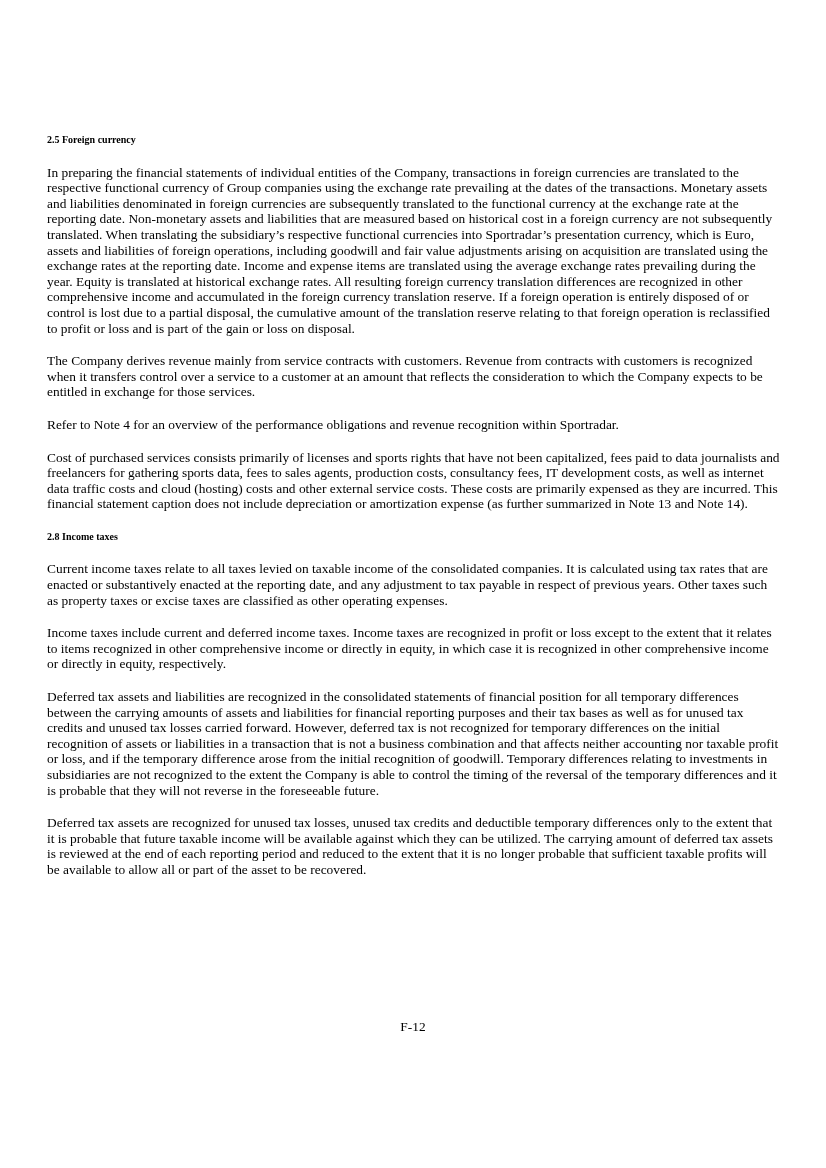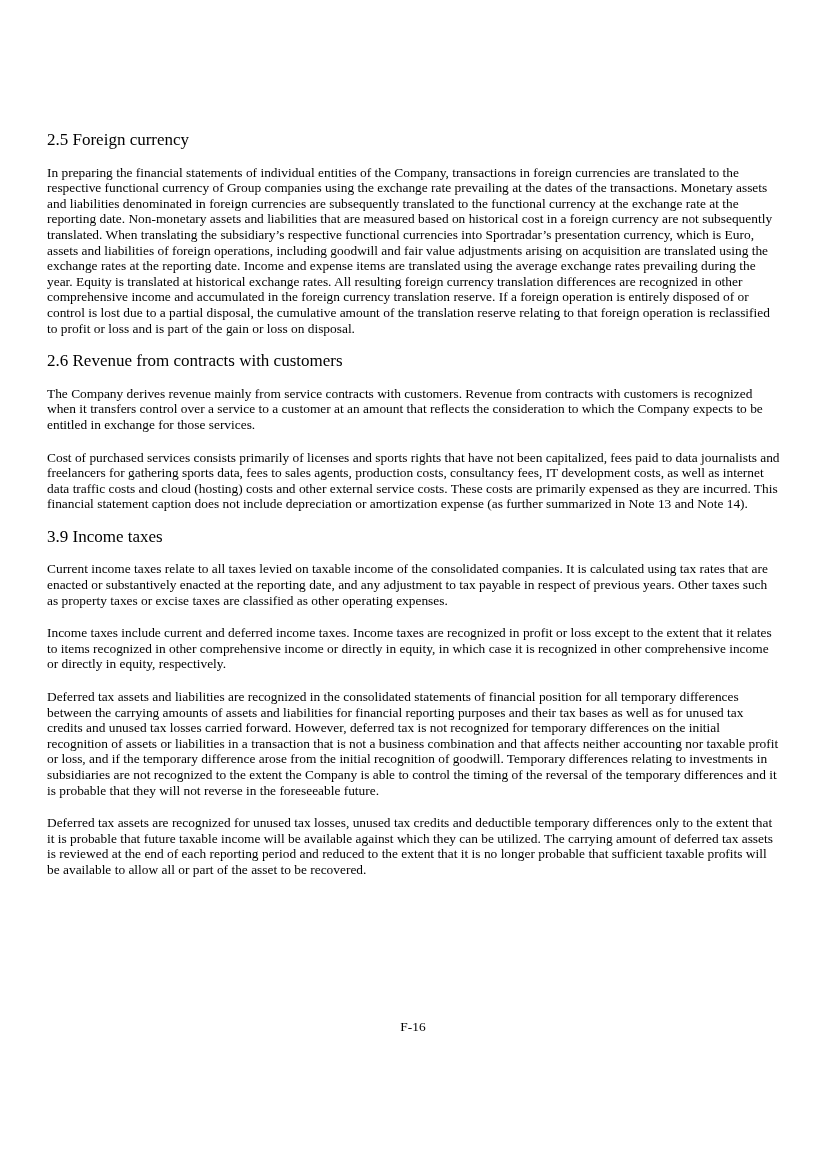--- a/index.html
+++ b/index.html
@@ -23,23 +23,23 @@
   .content {
     position: absolute;
     left: 47px;
     top: 132px;
     width: 734px;
     font-size: 13.4px;
     line-height: 15.6px;
     text-align: left;
   }
   .heading {
-    font-size: 17px;
+    font-size: 10px;
     line-height: 15.6px;
-    font-weight: normal;
+    font-weight: bold;
     margin: 0 0 17px 0;
   }
   .para {
     margin: 16px 0 17px 0;
   }
   .footer {
     position: absolute;
     left: 0;
     top: 1019px;
     width: 826px;
@@ -53,34 +53,34 @@
 
 <div class="page">
   <main class="content">
 
     <section>
       <h2 class="heading">2.5 Foreign currency</h2>
       <p class="para">In preparing the financial statements of individual entities of the Company, transactions in foreign currencies are translated to the respective functional currency of Group companies using the exchange rate prevailing at the dates of the transactions. Monetary assets and liabilities denominated in foreign currencies are subsequently translated to the functional currency at the exchange rate at the reporting date. Non-monetary assets and liabilities that are measured based on historical cost in a foreign currency are not subsequently translated. When translating the subsidiary’s respective functional currencies into Sportradar’s presentation currency, which is Euro, assets and liabilities of foreign operations, including goodwill and fair value adjustments arising on acquisition are translated using the exchange rates at the reporting date. Income and expense items are translated using the average exchange rates prevailing during the year. Equity is translated at historical exchange rates. All resulting foreign currency translation differences are recognized in other comprehensive income and accumulated in the foreign currency translation reserve. If a foreign operation is entirely disposed of or control is lost due to a partial disposal, the cumulative amount of the translation reserve relating to that foreign operation is reclassified to profit or loss and is part of the gain or loss on disposal.</p>
     </section>
 
     <section>
-      <h2 class="heading">2.6 Revenue from contracts with customers</h2>
       <p class="para">The Company derives revenue mainly from service contracts with customers. Revenue from contracts with customers is recognized when it transfers control over a service to a customer at an amount that reflects the consideration to which the Company expects to be entitled in exchange for those services.</p>
+      <p class="para">Refer to Note 4 for an overview of the performance obligations and revenue recognition within Sportradar.</p>
     </section>
 
     <section>
       <p class="para">Cost of purchased services consists primarily of licenses and sports rights that have not been capitalized, fees paid to data journalists and freelancers for gathering sports data, fees to sales agents, production costs, consultancy fees, IT development costs, as well as internet data traffic costs and cloud (hosting) costs and other external service costs. These costs are primarily expensed as they are incurred. This financial statement caption does not include depreciation or amortization expense (as further summarized in Note 13 and Note 14).</p>
     </section>
 
     <section>
-      <h2 class="heading">3.9 Income taxes</h2>
+      <h2 class="heading">2.8 Income taxes</h2>
       <p class="para">Current income taxes relate to all taxes levied on taxable income of the consolidated companies. It is calculated using tax rates that are enacted or substantively enacted at the reporting date, and any adjustment to tax payable in respect of previous years. Other taxes such as property taxes or excise taxes are classified as other operating expenses.</p>
       <p class="para">Income taxes include current and deferred income taxes. Income taxes are recognized in profit or loss except to the extent that it relates to items recognized in other comprehensive income or directly in equity, in which case it is recognized in other comprehensive income or directly in equity, respectively.</p>
       <p class="para">Deferred tax assets and liabilities are recognized in the consolidated statements of financial position for all temporary differences between the carrying amounts of assets and liabilities for financial reporting purposes and their tax bases as well as for unused tax credits and unused tax losses carried forward. However, deferred tax is not recognized for temporary differences on the initial recognition of assets or liabilities in a transaction that is not a business combination and that affects neither accounting nor taxable profit or loss, and if the temporary difference arose from the initial recognition of goodwill. Temporary differences relating to investments in subsidiaries are not recognized to the extent the Company is able to control the timing of the reversal of the temporary differences and it is probable that they will not reverse in the foreseeable future.</p>
       <p class="para">Deferred tax assets are recognized for unused tax losses, unused tax credits and deductible temporary differences only to the extent that it is probable that future taxable income will be available against which they can be utilized. The carrying amount of deferred tax assets is reviewed at the end of each reporting period and reduced to the extent that it is no longer probable that sufficient taxable profits will be available to allow all or part of the asset to be recovered.</p>
     </section>
 
   </main>
 
   <footer class="footer">
-    <span>F-16</span>
+    <span>F-12</span>
   </footer>
 </div>
 
 </body></html>

